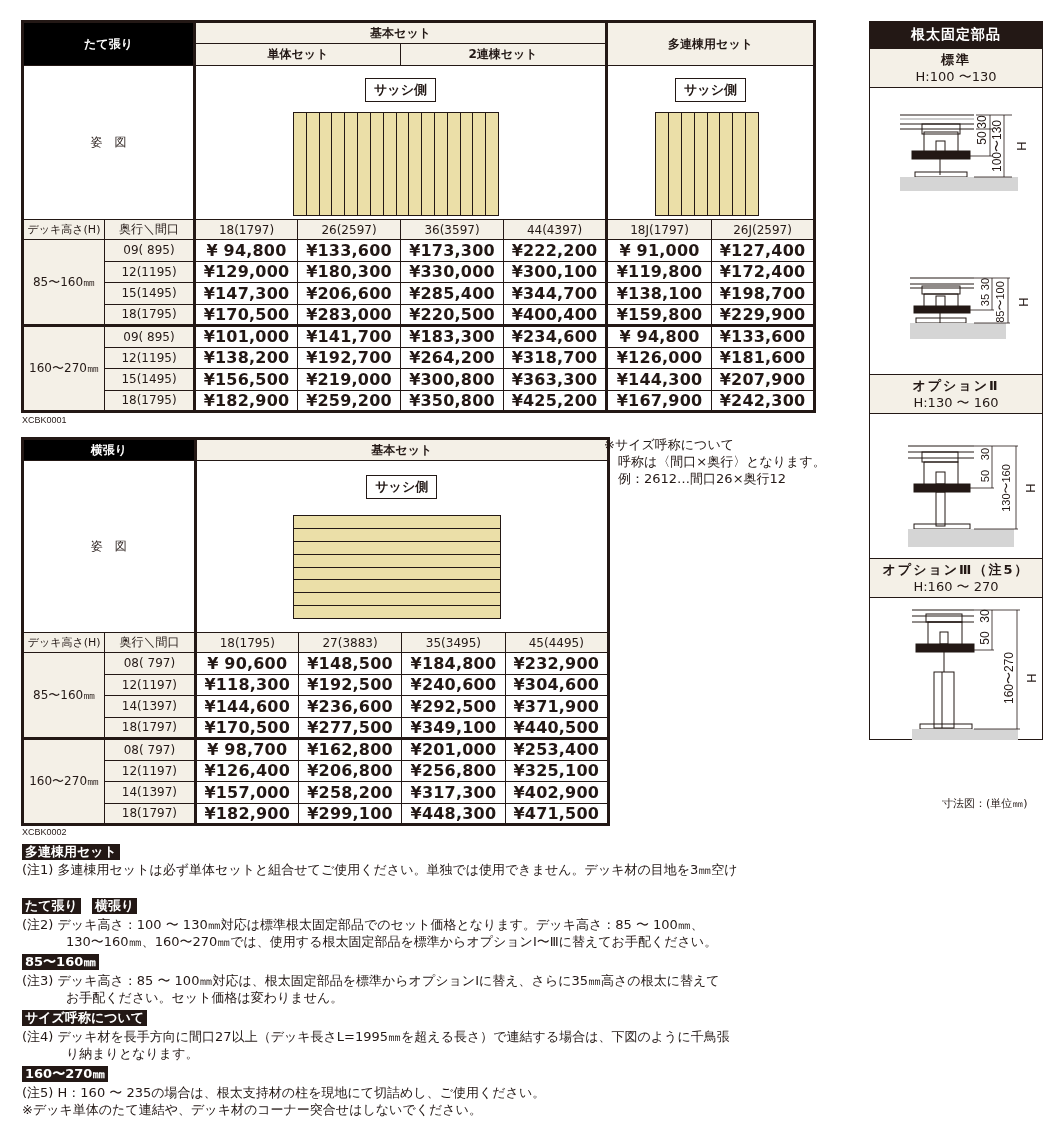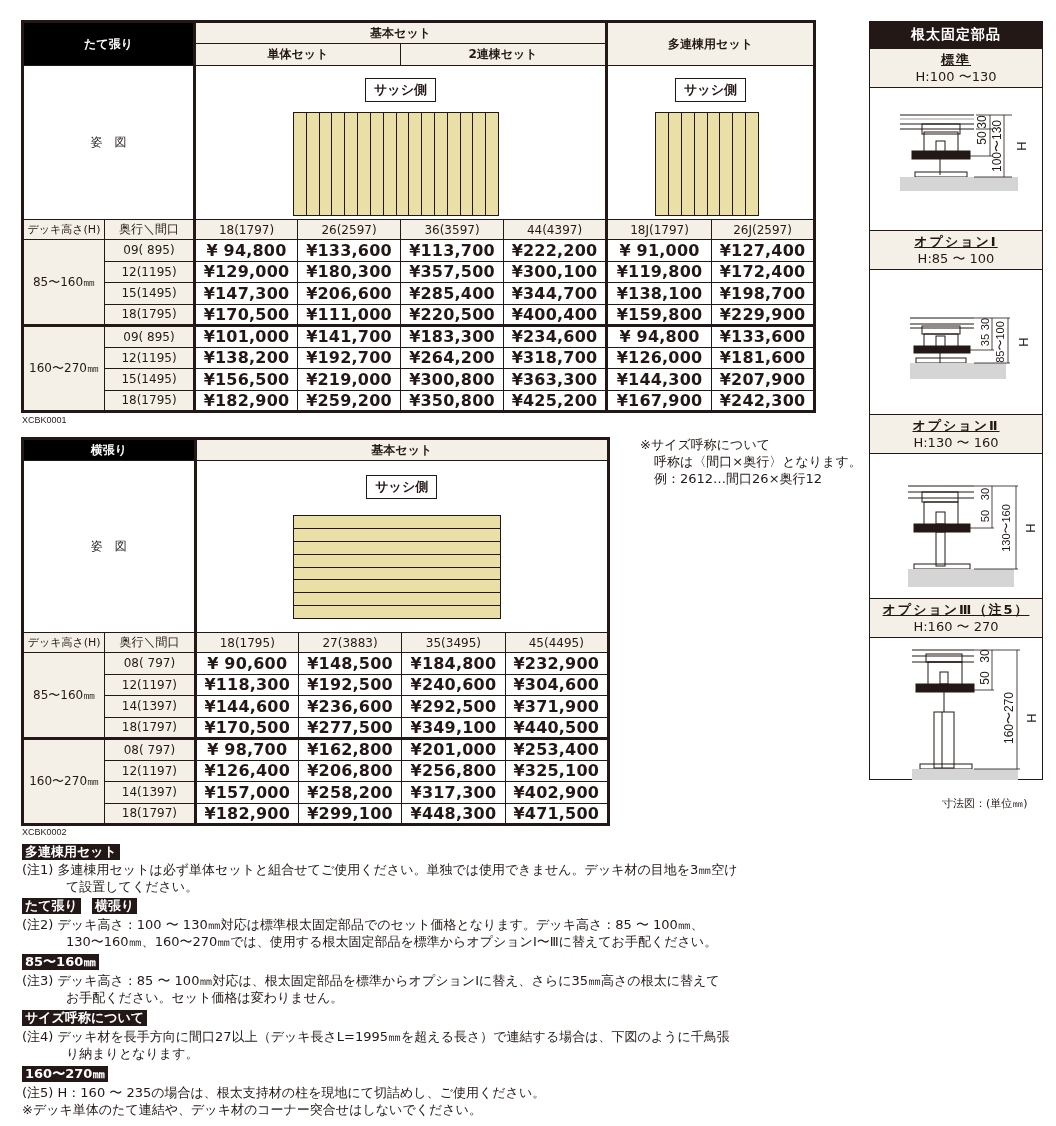--- a/index.html
+++ b/index.html
@@ -27,29 +27,29 @@
   .deck.v .board { flex: 1; border-right: 1px solid #231815; }
   .deck.v .board:last-child { border-right: none; }
   .deck.h .board { flex: 1; border-bottom: 1px solid #231815; }
   .deck.h .board:last-child { border-bottom: none; }
   .code { font-size: 9px; color: #231815; font-family: "Liberation Sans", sans-serif; }
 
   
   .rp { position: absolute; left: 869px; top: 21px; width: 174px; border-left: 1px solid #231815; border-right: 1px solid #231815; }
   .rp-title { background: #231815; color: #fff; font-weight: bold; font-size: 14px; text-align: center; height: 27px; line-height: 27px; letter-spacing: 1px; }
   .rp-head { background: #f4f0e7; text-align: center; font-size: 13px; line-height: 17px; border-top: 1px solid #231815; border-bottom: 1px solid #231815; padding: 2px 0; }
-  .rp-head .n { font-weight: bold; letter-spacing: 2px; text-decoration: underline; }
+  .rp-head .n { font-weight: bold; letter-spacing: 2px; }
   .rp-fig { position: relative; background: #fff; }
   .unit-note { font-size: 11px; }
 
   
   .tag { position: absolute; background: #231815; color: #fff; font-size: 13px; line-height: 16px; padding: 0 3px; font-weight: bold; }
   .note { position: absolute; font-size: 13px; line-height: 17px; color: #231815; white-space: nowrap; }
   .note .indent { padding-left: 44px; display: block; }
-  .size-note { position: absolute; left: 640px; top: 436px; font-size: 13px; line-height: 17px; }
+  .size-note { position: absolute; left: 604px; top: 436px; font-size: 13px; line-height: 17px; }
   .size-note .i { padding-left: 14px; display: block; }
 </style>
 </head>
 <body>
 
 <table class="pt" style="left:21px; top:20px; width:795px;">
   <colgroup>
     <col style="width:82px">
       <col style="width:90px">
     <col style="width:103px">
@@ -119,47 +119,47 @@
     <td class="sub cream">44(4397)</td>
     <td class="sub cream thick-l">18J(1797)</td>
     <td class="sub cream">26J(2597)</td>
   </tr>
 
   <tr style="height:21.5px">
     <td rowspan="4" class="lbl cream">85〜160㎜</td>
     <td class="sub cream" style="border-right:3px solid #231815">09(  895)</td>
     <td class="price">¥  94,800</td>
     <td class="price">¥133,600</td>
-    <td class="price">¥113,700</td>
+    <td class="price">¥173,300</td>
     <td class="price">¥222,200</td>
     <td class="price thick-l">¥  91,000</td>
     <td class="price">¥127,400</td>
   </tr>
   <tr style="height:21.5px">
     <td class="sub cream" style="border-right:3px solid #231815">12(1195)</td>
     <td class="price">¥129,000</td>
     <td class="price">¥180,300</td>
-    <td class="price">¥357,500</td>
+    <td class="price">¥330,000</td>
     <td class="price">¥300,100</td>
     <td class="price thick-l">¥119,800</td>
     <td class="price">¥172,400</td>
   </tr>
   <tr style="height:21.5px">
     <td class="sub cream" style="border-right:3px solid #231815">15(1495)</td>
     <td class="price">¥147,300</td>
     <td class="price">¥206,600</td>
     <td class="price">¥285,400</td>
     <td class="price">¥344,700</td>
     <td class="price thick-l">¥138,100</td>
     <td class="price">¥198,700</td>
   </tr>
   <tr style="height:21.5px">
     <td class="sub cream" style="border-right:3px solid #231815">18(1795)</td>
     <td class="price">¥170,500</td>
-    <td class="price">¥111,000</td>
+    <td class="price">¥283,000</td>
     <td class="price">¥220,500</td>
     <td class="price">¥400,400</td>
     <td class="price thick-l">¥159,800</td>
     <td class="price">¥229,900</td>
   </tr>
 
   <tr style="height:21.5px" class="thick-t">
     <td rowspan="4" class="lbl cream">160〜270㎜</td>
     <td class="sub cream" style="border-right:3px solid #231815">09(  895)</td>
     <td class="price">¥101,000</td>
@@ -341,24 +341,20 @@
       </g>
       <g font-family="Liberation Sans, sans-serif" font-size="12" fill="#231815">
         <text transform="translate(116,50) rotate(-90)" text-anchor="middle">50</text>
         <text transform="translate(116,34) rotate(-90)" text-anchor="middle">30</text>
         <text transform="translate(131,58) rotate(-90)" text-anchor="middle">100〜130</text>
         <text transform="translate(156,58) rotate(-90)" text-anchor="middle" font-size="13">H</text>
       </g>
     </svg>
   </div>
 
-  <div class="rp-head">
-    <div class="n">オプションⅠ</div>
-    <div>H:85 〜 100</div>
-  </div>
   <div class="rp-fig" style="height:144px">
     <svg width="174" height="144" viewBox="0 0 174 144">
       <g stroke="#231815" fill="none" stroke-width="1">
         <line x1="40" y1="48" x2="104" y2="48"></line>
           <line x1="40" y1="54" x2="104" y2="54"></line>
         <line x1="40" y1="58" x2="104" y2="58"></line>
         <rect x="52" y="56" width="38" height="8"></rect>
         <rect x="54" y="64" width="34" height="14"></rect>
         <rect x="44" y="76" width="56" height="7" fill="#231815"></rect>
         <rect x="66" y="66" width="9" height="12"></rect>
@@ -451,21 +447,20 @@
       </g>
     </svg>
   </div>
 </div>
 <div class="abs unit-note" style="left:942px; top:796px;">寸法図：(単位㎜)</div>
 
 <div class="tag" style="left:22px; top:844px;">多連棟用セット</div>
 <div class="note" style="left:22px; top:861px;">
   <span>(注1)</span>
   <span>多連棟用セットは必ず単体セットと組合せてご使用ください。単独では使用できません。デッキ材の目地を3㎜空け</span>
-  <span class="indent">て設置してください。</span>
 </div>
 
 <div class="tag" style="left:22px; top:898px;">たて張り</div>
 <div class="tag" style="left:92px; top:898px;">横張り</div>
 <div class="note" style="left:22px; top:916px;">
   <span>(注2)</span>
   <span>デッキ高さ：100 〜 130㎜対応は標準根太固定部品でのセット価格となります。デッキ高さ：85 〜 100㎜、</span>
   <span class="indent">130〜160㎜、160〜270㎜では、使用する根太固定部品を標準からオプションⅠ〜Ⅲに替えてお手配ください。</span>
 </div>
 

